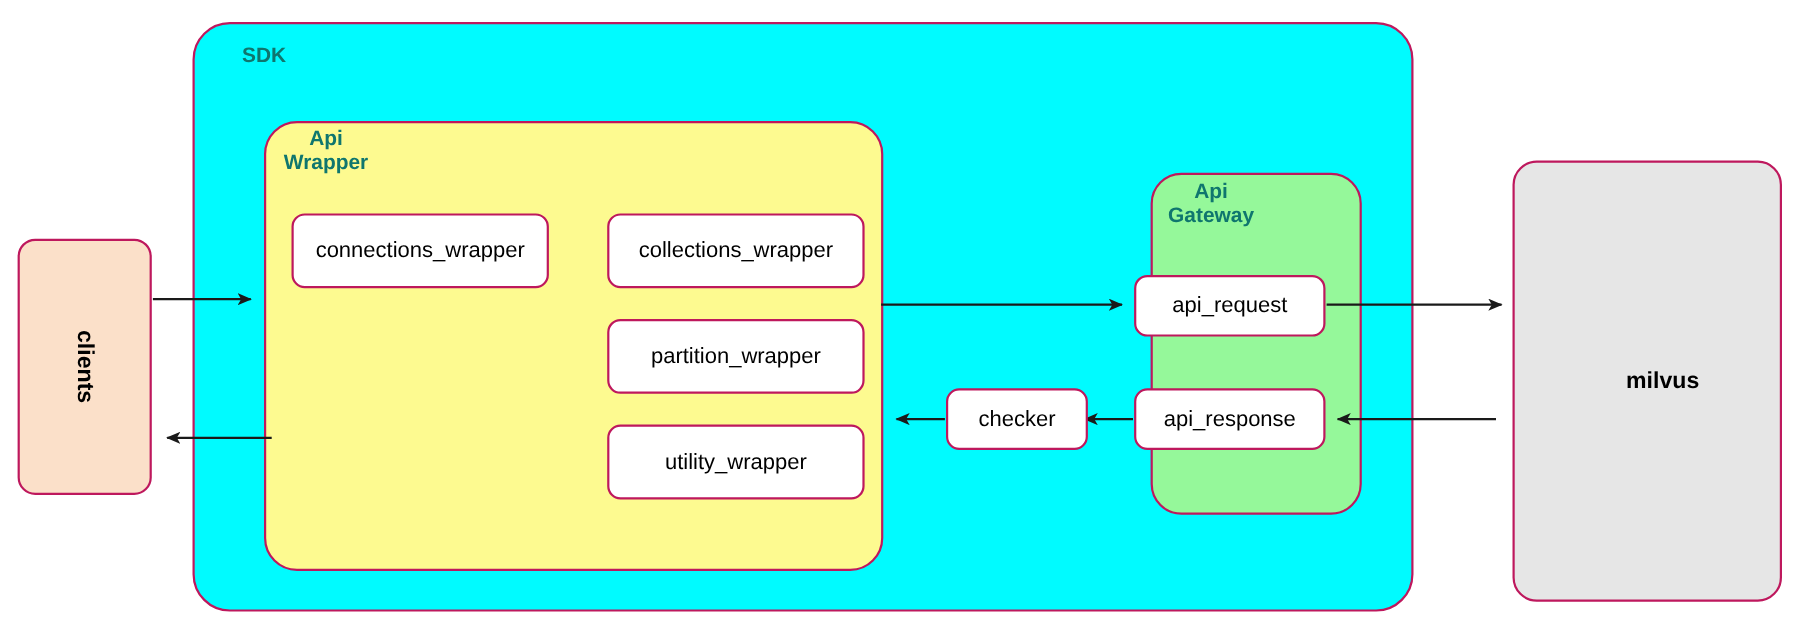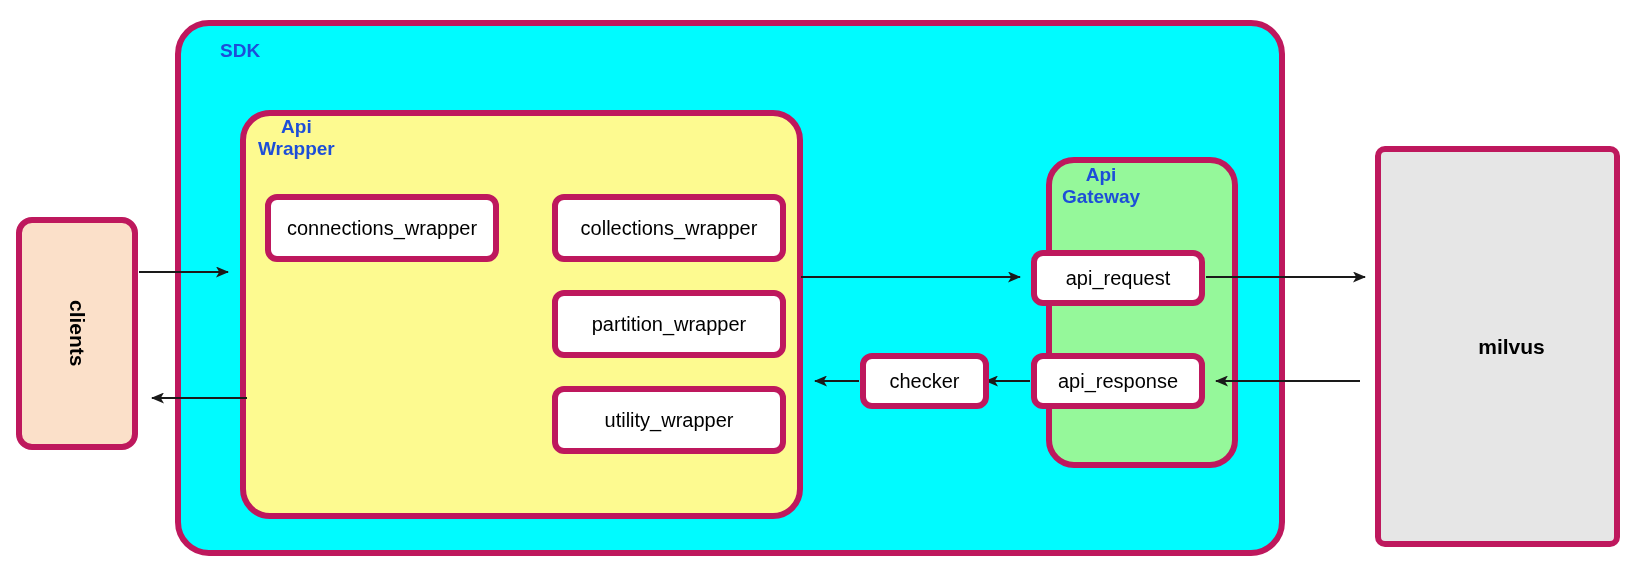--- a/index.html
+++ b/index.html
@@ -11,21 +11,21 @@
     position: relative;
     width: 1634px;
     height: 574px;
     background: #ffffff;
     font-family: "Liberation Sans", sans-serif;
     overflow: hidden;
   }
   .node {
     position: absolute;
     box-sizing: border-box;
-    border: 6px solid #be185d;
+    border: 2px solid #be185d;
     display: flex;
     align-items: center;
     justify-content: center;
     color: #000000;
   }
   
   .group-sdk {
     left: 175px; top: 20px; width: 1110px; height: 536px;
     background: #00fbff;
     border-radius: 34px;
@@ -38,21 +38,21 @@
   .group-gateway {
     left: 1046px; top: 157px; width: 192px; height: 311px;
     background: #95f89a;
     border-radius: 28px;
   }
   .group-label {
     position: absolute;
     font-weight: bold;
     font-size: 19px;
     line-height: 22px;
-    color: #1d4ed8;
+    color: #0f766e;
     white-space: pre-line;
     text-align: center;
     pointer-events: none;
   }
   .lbl-sdk   { left: 220px; top: 40px;  }
   .lbl-wrap  { left: 258px; top: 116px; }
   .lbl-gate  { left: 1036px; top: 164px; width: 130px; }
 
   
   .leaf {
@@ -77,21 +77,21 @@
   }
   .box-clients .vtext {
     font-weight: bold;
     font-size: 21px;
     writing-mode: vertical-rl;
     text-orientation: mixed;
   }
   .box-milvus {
     left: 1375px; top: 146px; width: 245px; height: 401px;
     background: #e6e6e6;
-    border-radius: 10px;
+    border-radius: 22px;
     font-weight: bold;
     font-size: 21px;
     padding-left: 28px;
   }
 
   
   #edges {
     position: absolute;
     left: 0; top: 0;
     width: 1634px; height: 574px;

